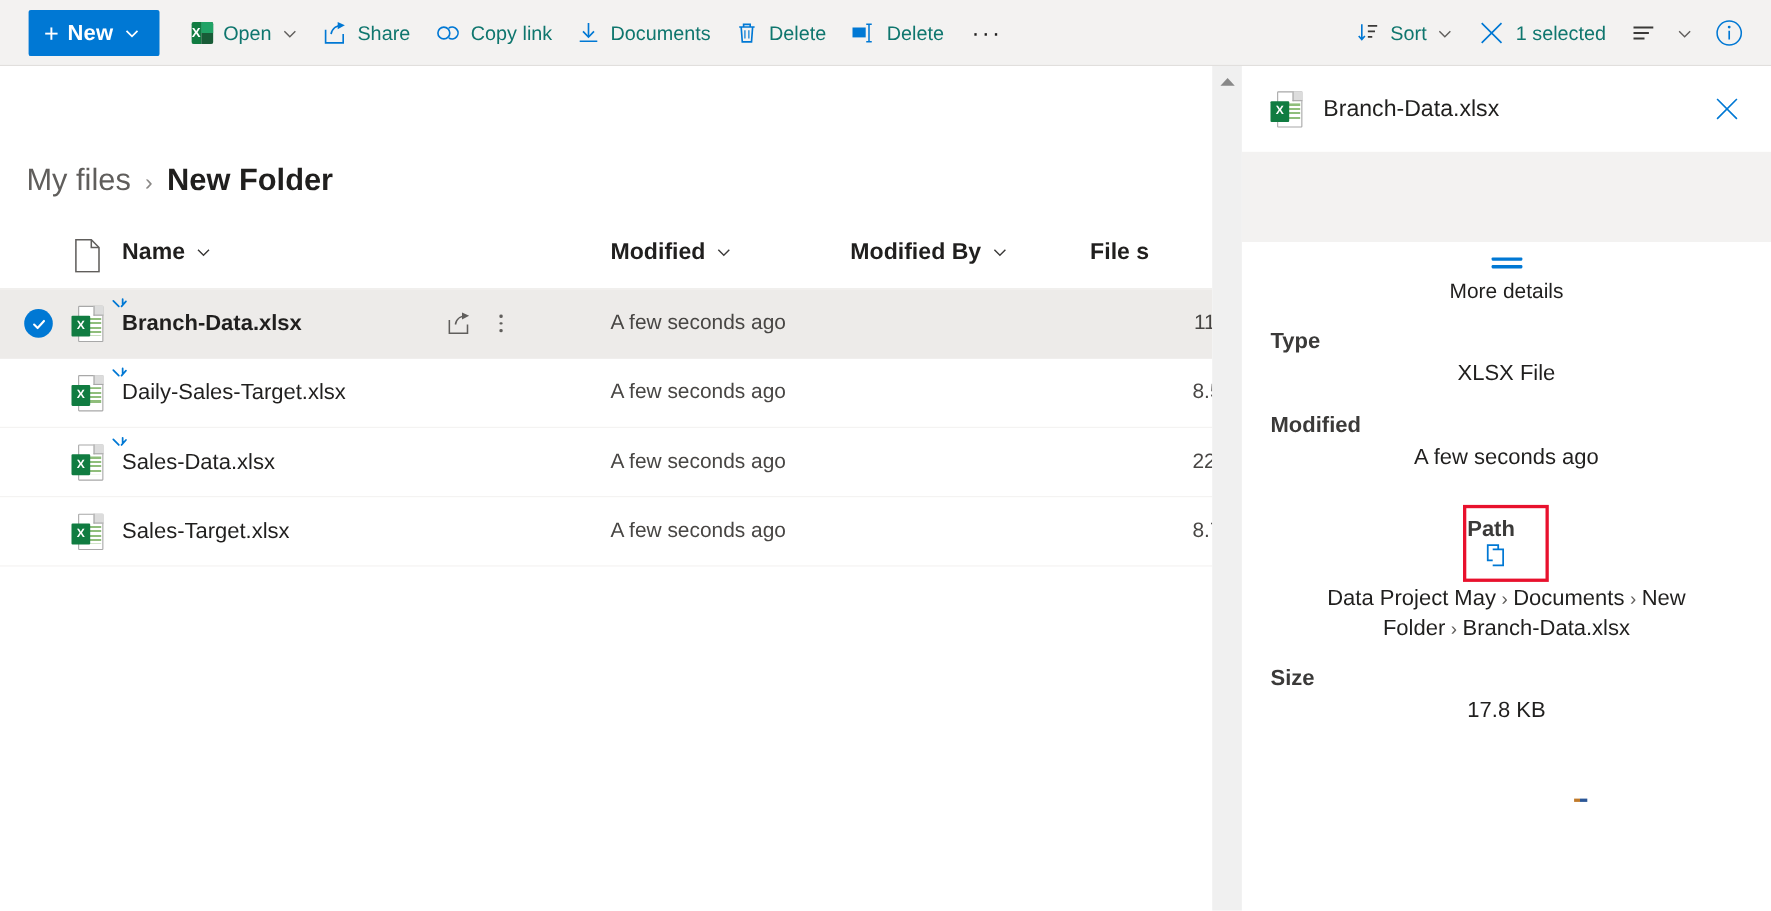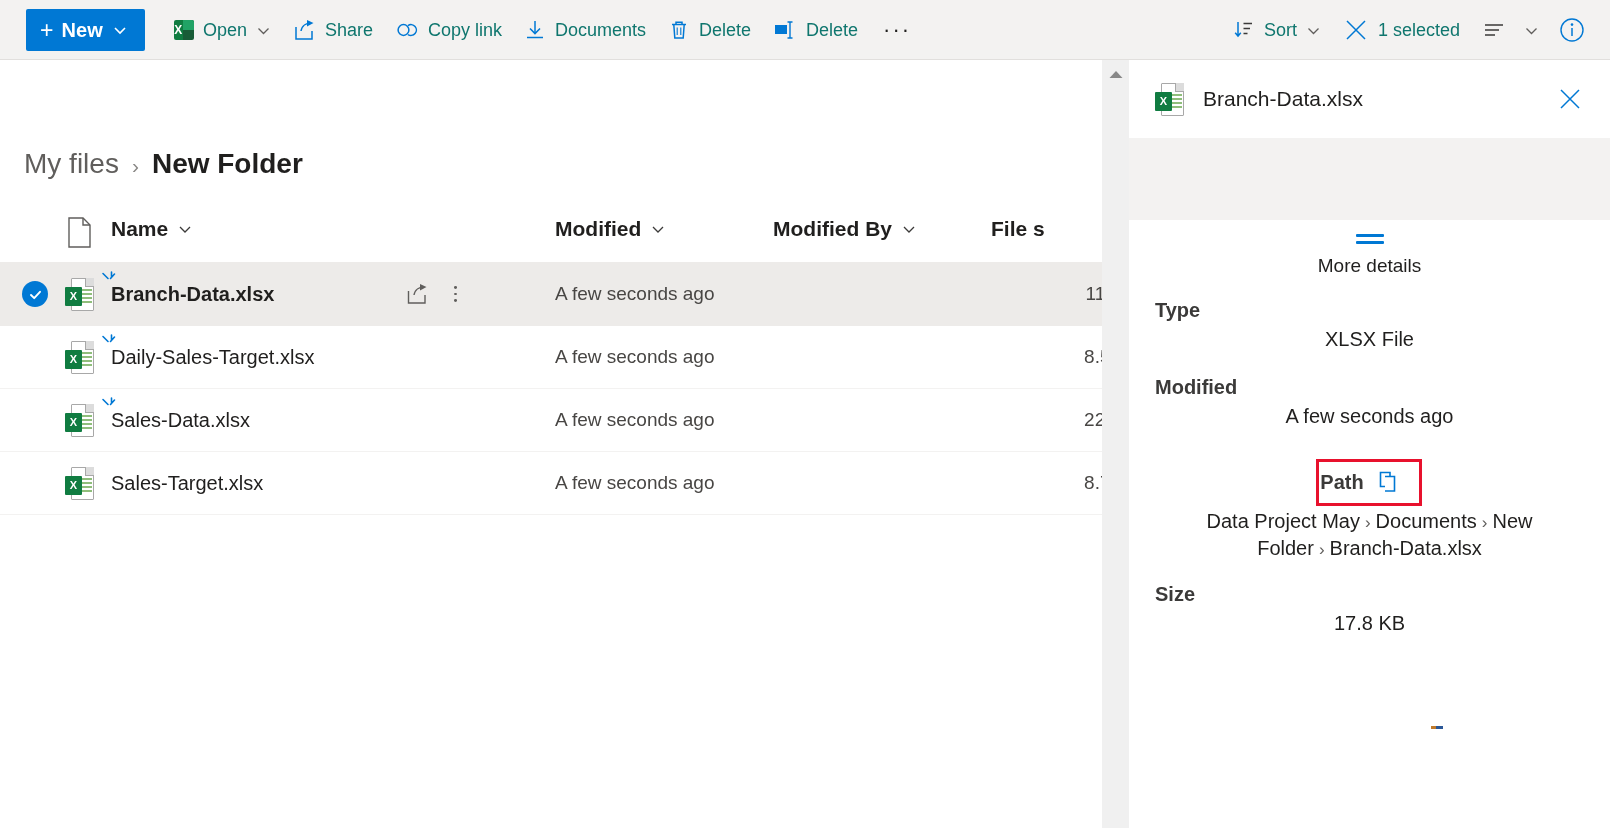--- a/index.html
+++ b/index.html
@@ -204,24 +204,25 @@
     font-size: 20px; color: #3b3a39; font-weight: 600;
     margin-bottom: 4px; display:flex; align-items:center;
   }
   .d-value { font-size: 20px; color: #201f1e; margin-bottom: 23px; line-height: 1.35; }
   .d-value.path { margin-bottom: 21px; }
   .path-sep { color:#605e5c; margin: 0 5px; font-size: 17px;}
 
   .path-label-wrap {
     position: relative;
     display: inline-flex; align-items: center;
-    padding: 8px 16px 8px 1px;
+    padding: 8px 28px 8px 1px;
     margin: 6px 0 2px -1px;
     border: 3px solid #e8112d;
     box-sizing: border-box;
+    flex-direction: column;
   }
   .copy-icon { margin-left: 14px; display:flex; align-items:center; cursor:pointer;}
 
   .tiny-dash {
     position: absolute; left: 302px; top: 666px;
     width: 12px; height: 3px;
     background: linear-gradient(to right, #c07a2a 0 5px, #2b5797 5px 12px);
   }
 
   .hr-top { position:absolute; left:0; top:59px; width:1610px; height:1px; background:#e1dfdd;}

